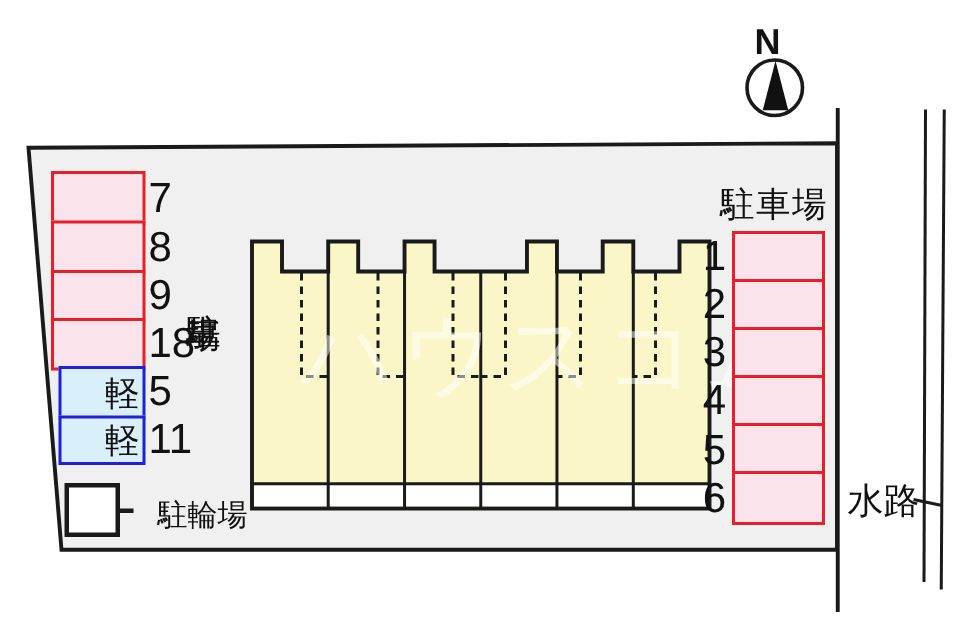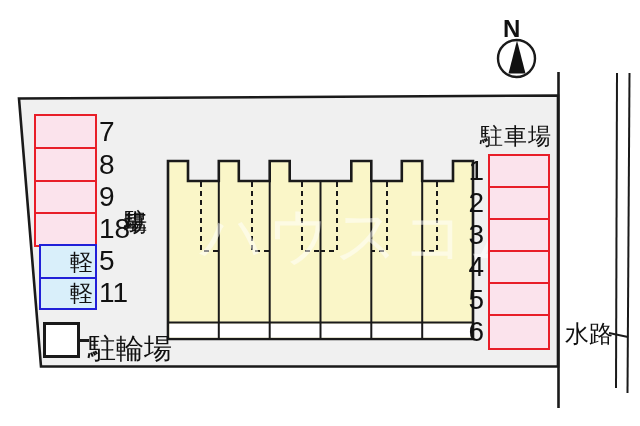--- a/index.html
+++ b/index.html
@@ -11,21 +11,21 @@
   .lbl{position:absolute;z-index:2;white-space:nowrap;color:#111;}
 
   
   .north{left:503px;top:15px;font-size:24px;font-weight:bold;}
 
   
   .parking-right-lbl{left:480px;top:121px;font-size:23px;letter-spacing:1px;}
   .parking-left-lbl{left:121px;top:190px;font-size:23px;writing-mode:vertical-rl;text-orientation:upright;letter-spacing:2px;}
   .road-lbl{left:570px;top:215px;font-size:25px;}
   .water-lbl{left:565px;top:318px;font-size:24px;}
-  .bike-lbl{left:88px;top:330px;font-size:28px;}
+  .bike-lbl{left:105px;top:330px;font-size:20px;}
 
   
   .sp{position:absolute;z-index:1;box-sizing:border-box;}
   .sp-l{left:34px;width:63px;border:2.5px solid var(--standard_space_border);background:var(--standard_space_fill);}
   .sp-l.kei{left:39px;width:58px;border-color:var(--kei_space_border);background:var(--kei_space_fill);
     display:flex;align-items:center;justify-content:flex-end;padding-right:2px;font-size:23px;}
   .l7{top:114px;height:36px}.l8{top:147px;height:36px}.l9{top:180px;height:35px}
   .l10{top:212px;height:35px}.l11{top:244px;height:36px}.l12{top:277px;height:33px}
 
   .sp-r{left:488px;width:62px;border:2.5px solid var(--standard_space_border);background:var(--standard_space_fill);}

